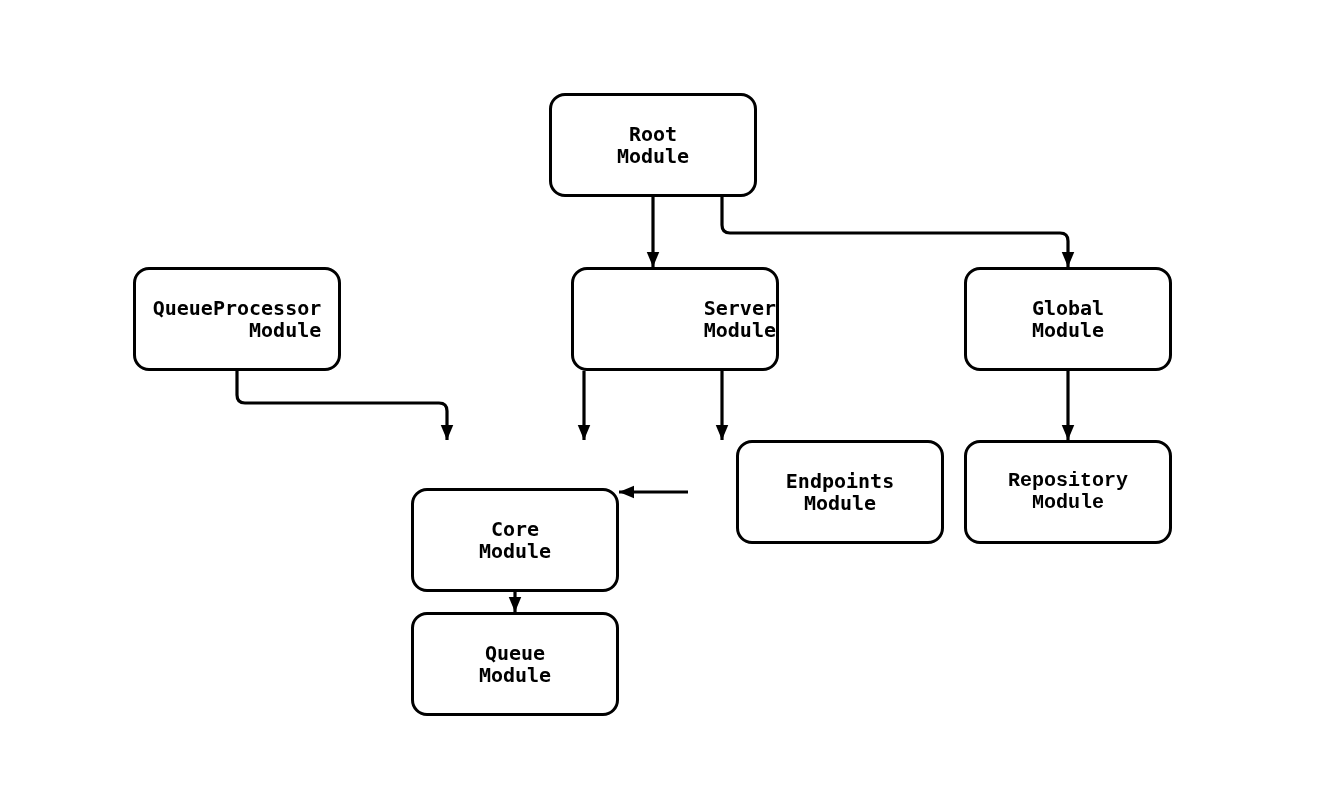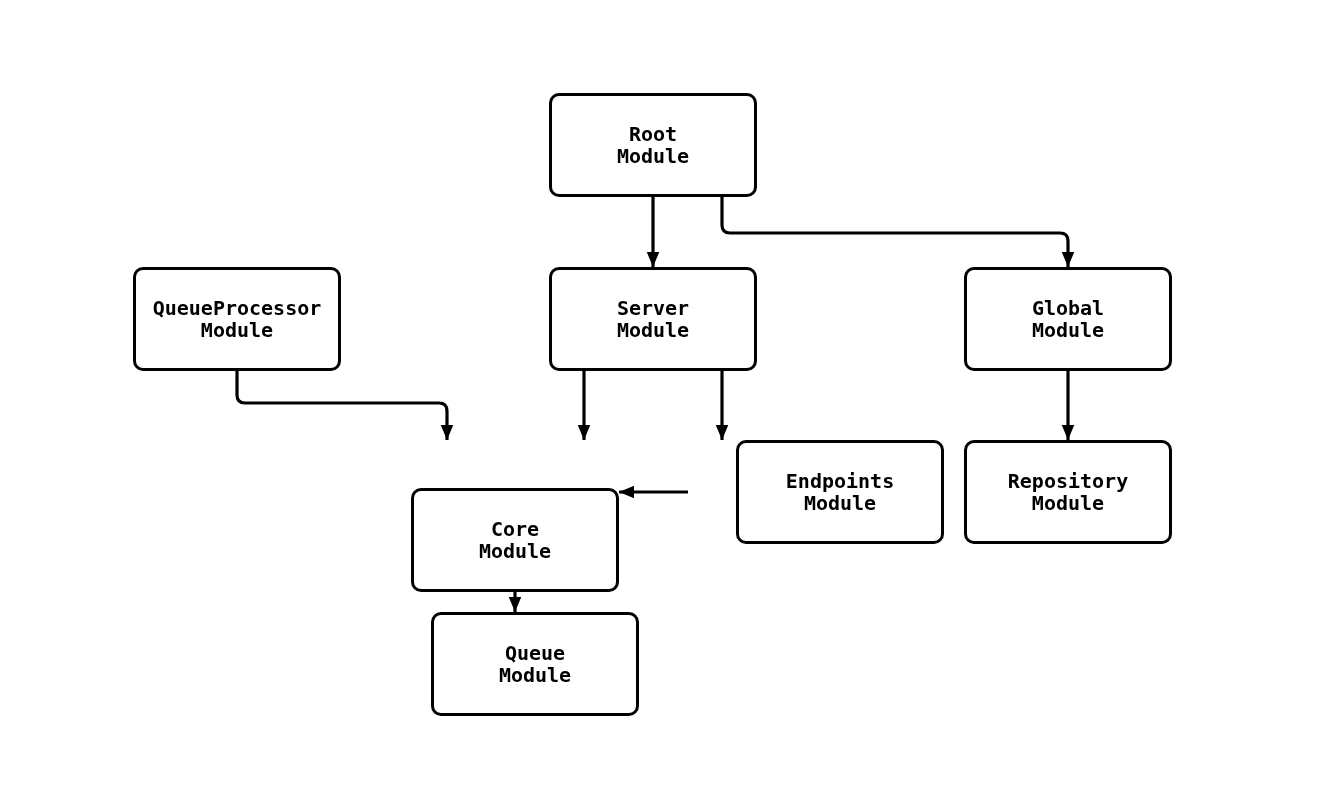--- a/index.html
+++ b/index.html
@@ -27,41 +27,41 @@
     stroke: #000000;
     stroke-width: 3.2;
   }
   .node {
     position: absolute;
     box-sizing: border-box;
     width: 208px;
     height: 104px;
     background: #ffffff;
     border: 3.2px solid #000000;
-    border-radius: 10px;
+    border-radius: 16px;
     display: flex;
     align-items: center;
     justify-content: center;
     text-align: center;
   }
   .node-label {
     white-space: pre-line;
     font-size: 20px;
     font-weight: 700;
     line-height: 22px;
     color: #000000;
   }
   .node-root           { left: 549px; top: 93px;  }
-  .node-queueprocessor { left: 133px; top: 267px; }
-  .node-server         { left: 549px; top: 267px; }
+  .node-queueprocessor { left: 133px; top: 267px; text-align: right; }
+  .node-server         { left: 571px; top: 267px; justify-content: flex-end; }
   .node-global         { left: 964px; top: 267px; align-items: center; }
   .node-core           { left: 411px; top: 440px; margin-top: 48px; }
   .node-endpoints      { left: 688px; top: 440px; margin-left: 48px; }
-  .node-repository     { left: 964px; top: 440px; }
-  .node-queue          { left: 431px; top: 612px; }
+  .node-repository     { left: 964px; top: 440px; font-family: Liberation Mono, monospace; }
+  .node-queue          { left: 411px; top: 612px; }
 </style>
 </head>
 <body>
 
 <div class="canvas">
 
   <svg class="edges-layer" width="1337" height="809" viewBox="0 0 1337 809" xmlns="http://www.w3.org/2000/svg">
     <defs>
       <marker id="arrowhead" viewBox="0 0 12 10" refX="12" refY="5" markerWidth="15" markerHeight="18" markerUnits="userSpaceOnUse" orient="auto-start-reverse">
         <path d="M0,0 L12,5 L0,10 Z" style="fill:#000000; stroke:none;"></path>

